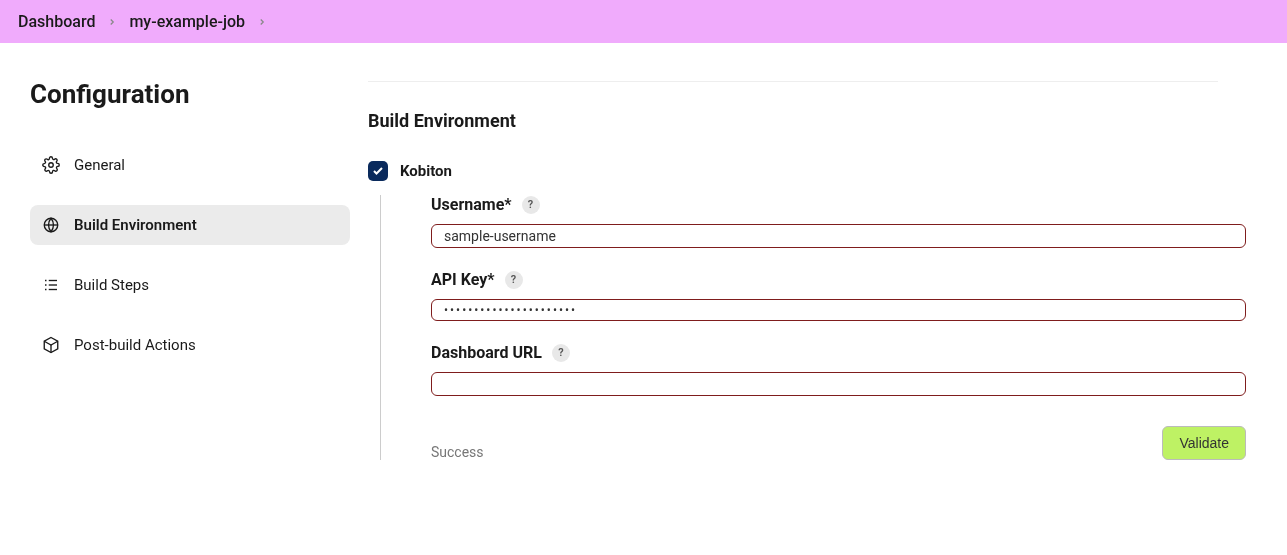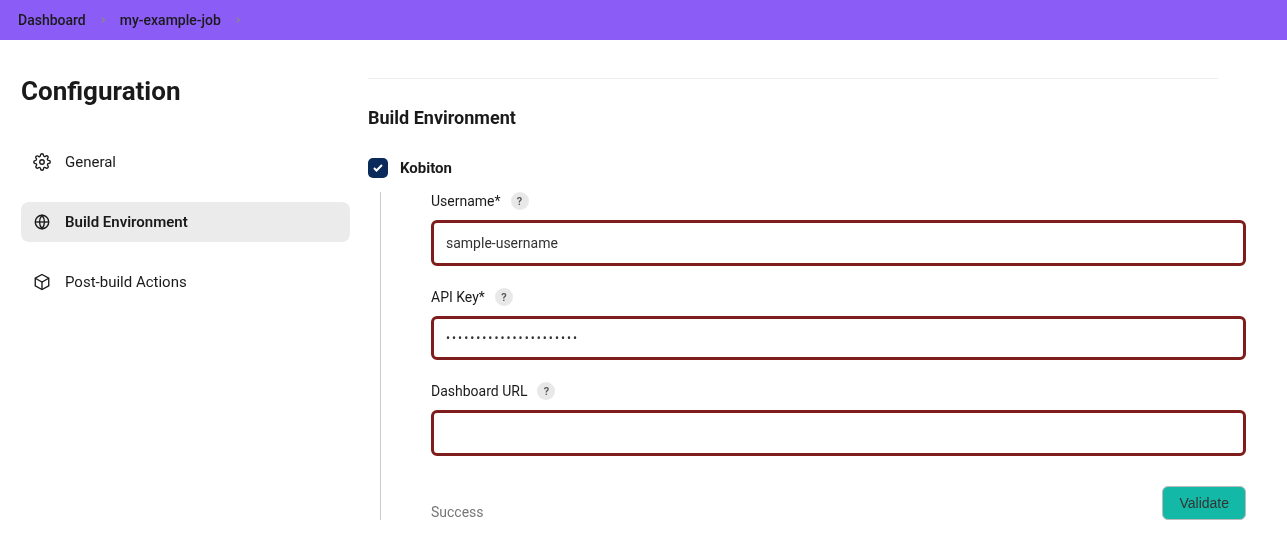--- a/index.html
+++ b/index.html
@@ -7,44 +7,44 @@
       margin: 0;
       padding: 0;
     }
     body {
       font-family: -apple-system, BlinkMacSystemFont, "Segoe UI", Roboto, Helvetica, Arial, sans-serif;
       font-size: 14px;
       color: #1a1a1a;
       background: #fff;
     }
     .breadcrumb-bar {
-      background: #8b5cf6;
+      background: #f0abfc;
       padding: 12px 18px;
       display: flex;
       align-items: center;
       gap: 12px;
-      font-size: 14px;
+      font-size: 16px;
     }
     .breadcrumb-item {
       color: #1a1a1a;
       font-weight: 500;
       cursor: pointer;
     }
     .breadcrumb-sep {
       color: #888;
       font-size: 14px;
       display: inline-flex;
       align-items: center;
     }
     .layout {
       display: flex;
     }
     .sidebar {
       width: 368px;
-      padding: 36px 18px 18px 21px;
+      padding: 36px 18px 18px 30px;
     }
     .sidebar-title {
       font-size: 26px;
       font-weight: 700;
       margin-bottom: 36px;
       color: #1a1a1a;
     }
     .sidebar-items {
       display: flex;
       flex-direction: column;
@@ -118,41 +118,41 @@
     .field-group {
       margin-bottom: 22px;
     }
     .field-label-row {
       display: flex;
       align-items: center;
       gap: 10px;
       margin-bottom: 10px;
     }
     .field-label {
-      font-size: 14px;
-      font-weight: 400;
+      font-size: 16px;
+      font-weight: 700;
     }
     .help-icon {
       width: 18px;
       height: 18px;
       border-radius: 50%;
       background: #e8e8e8;
       color: #555;
       display: inline-flex;
       align-items: center;
       justify-content: center;
       font-size: 11px;
       font-weight: 600;
       cursor: pointer;
     }
     .text-input {
       width: 100%;
       max-width: 815px;
-      padding: 12px 12px;
-      border: 3px solid #7f1d1d;
+      padding: 3px 12px;
+      border: 1px solid #7f1d1d;
       border-radius: 6px;
       font-size: 14px;
       font-family: inherit;
       color: #333;
       outline: none;
       background: #fff;
     }
     .password-dots {
       letter-spacing: 2px;
       font-size: 12px;
@@ -165,21 +165,21 @@
       margin-top: 30px;
     }
     .status-text {
       color: #777;
       font-size: 14px;
     }
     .validate-btn {
       padding: 8px 16px;
       border: 1px solid #bbb;
       border-radius: 6px;
-      background: #14b8a6;
+      background: #bef264;
       font-size: 14px;
       font-weight: 500;
       color: #333;
       cursor: pointer;
     }
     .top-divider {
       border-top: 1px solid #eee;
       margin-bottom: 28px;
       width: 850px;
     }
@@ -222,20 +222,33 @@
         <span class="icon">
           <svg width="18" height="18" viewBox="0 0 24 24" fill="none" stroke="currentColor" stroke-width="1.8">
               <circle cx="12" cy="12" r="9"></circle>
               <line x1="3" y1="12" x2="21" y2="12"></line>
               <path d="M12 3a14 14 0 0 1 0 18 14 14 0 0 1 0-18z"></path>
             </svg>
         </span>
         <span>Build Environment</span>
       </div>
 
+      <div class="sidebar-item">
+        <span class="icon">
+          <svg width="18" height="18" viewBox="0 0 24 24" fill="none" stroke="currentColor" stroke-width="1.8">
+              <line x1="9" y1="6" x2="20" y2="6"></line>
+              <line x1="9" y1="12" x2="20" y2="12"></line>
+              <line x1="9" y1="18" x2="20" y2="18"></line>
+              <line x1="4" y1="6" x2="6" y2="6"></line>
+              <line x1="4" y1="12" x2="6" y2="12"></line>
+              <line x1="4" y1="18" x2="6" y2="18"></line>
+            </svg>
+        </span>
+        <span>Build Steps</span>
+      </div>
 
       <div class="sidebar-item">
         <span class="icon">
           <svg width="18" height="18" viewBox="0 0 24 24" fill="none" stroke="currentColor" stroke-width="1.8">
               <path d="M12 2l9 5v10l-9 5-9-5V7l9-5z"></path>
               <path d="M3 7l9 5 9-5"></path>
               <line x1="12" y1="12" x2="12" y2="22"></line>
             </svg>
         </span>
         <span>Post-build Actions</span>

